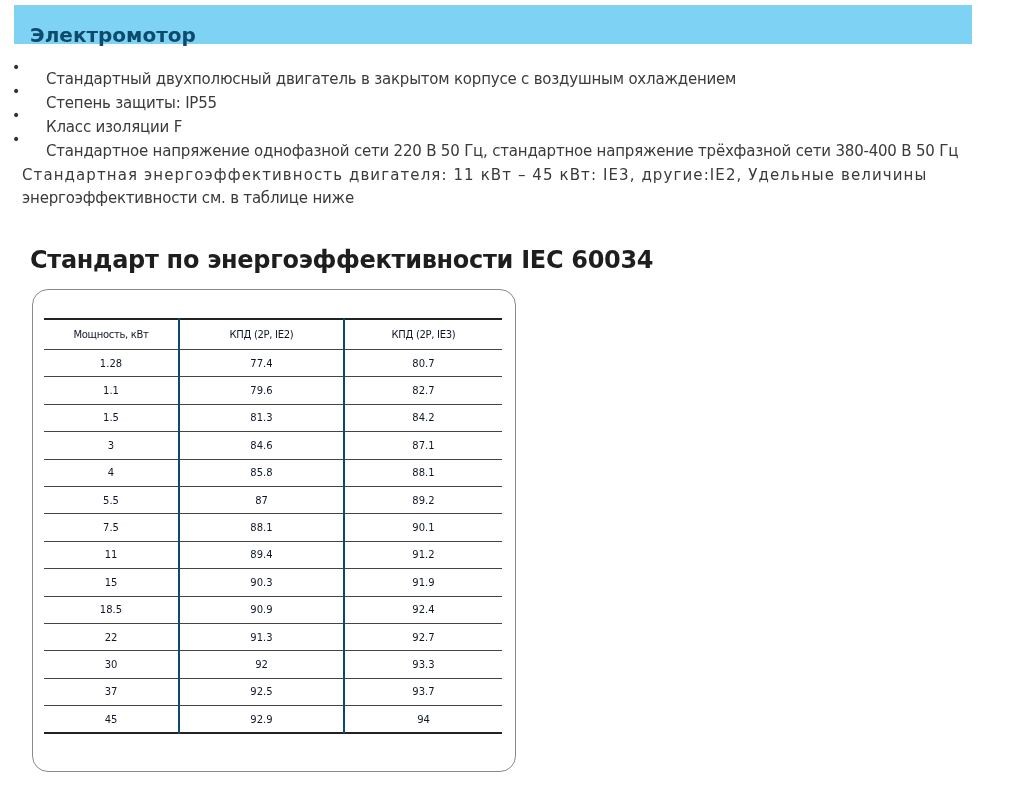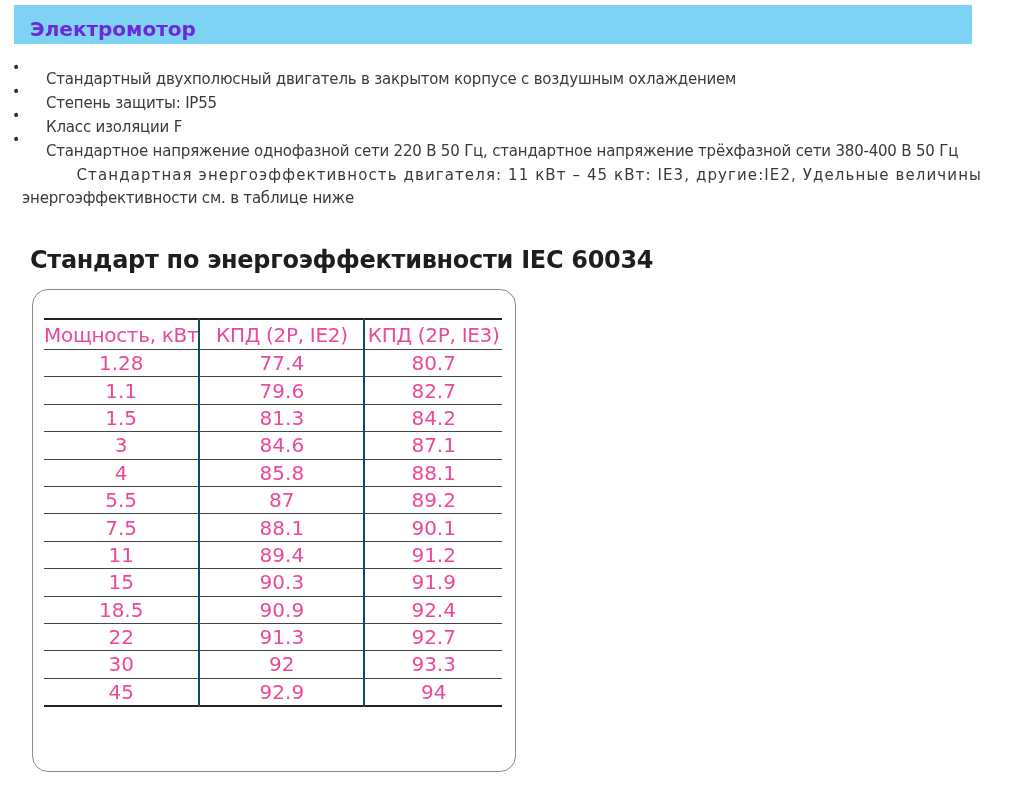--- a/index.html
+++ b/index.html
@@ -1,28 +1,28 @@
 <!DOCTYPE html>
 <html><head>
   <meta charset="utf-8">
   <style>
     html, body { margin: 0; padding: 0; background: #ffffff; }
     body { width: 1024px; height: 795px; position: relative; overflow: hidden; color: #333333; font-family: "Liberation Sans", "DejaVu Sans", sans-serif; }
     .header-band { position: absolute; left: 14px; top: 5px; width: 958px; height: 39px; background: #7ed3f4; }
-    .header-title { position: absolute; left: 16px; top: 12px; font-size: 20px; font-weight: bold; color: #6d28d9; font-family: "DejaVu Sans", sans-serif; letter-spacing: 0px; }
+    .header-title { position: absolute; left: 16px; top: 18px; font-size: 20px; font-weight: bold; color: #0c4a6e; font-family: "DejaVu Sans", sans-serif; letter-spacing: 0px; }
     .bullets { position: absolute; left: 0; top: 55px; width: 1024px; margin: 0; padding: 0; list-style: none; }
     .bullet { position: relative; height: 24px; font-size: 16px; line-height: 24px; color: #3a3a3a; font-family: "DejaVu Sans", sans-serif; }
     .bullet-dot { position: absolute; left: 12px; top: 0; font-size: 14px; color: #333; }
     .bullet-text { position: absolute; left: 46px; top: 12px; white-space: nowrap; font-size: 15px; letter-spacing: -0.2px; }
     .note { position: absolute; left: 22px; top: 164px; width: 960px; font-size: 15px; line-height: 23px; color: #3a3a3a; font-family: "DejaVu Sans", sans-serif; }
-    .note .l1 { letter-spacing: 1.1px; white-space: nowrap; display: block; text-align: right; }
+    .note .l1 { letter-spacing: 1.1px; white-space: nowrap; display: block; }
     .note .l2 { letter-spacing: -0.2px; white-space: nowrap; display: block; }
     .section-title { position: absolute; left: 30px; top: 246px; font-size: 24px; font-weight: bold; color: #1e1e1e; font-family: "DejaVu Sans", sans-serif; letter-spacing: -0.3px; white-space: nowrap; }
     .table-frame { position: absolute; left: 32px; top: 289px; width: 484px; height: 483px; border: 1.5px solid #8a8a8a; border-radius: 16px; box-sizing: border-box; background: #fff; }
-    table.eff { position: absolute; left: 44px; top: 318px; width: 458px; border-collapse: collapse; font-family: "DejaVu Sans", sans-serif; font-size: 20px; color: #ec4899; }
+    table.eff { position: absolute; left: 44px; top: 318px; width: 458px; border-collapse: collapse; font-family: "DejaVu Sans", sans-serif; font-size: 10px; color: #0f172a; }
     table.eff thead tr { border-top: 2.5px solid #222; }
     table.eff tbody tr:last-child { border-bottom: 2.5px solid #222; }
     table.eff th, table.eff td { font-weight: normal; text-align: center; height: 26.4px; padding: 0; border-bottom: 1px solid #444; white-space: nowrap; }
     table.eff th { height: 29px; letter-spacing: -0.3px; }
     table.eff th + th, table.eff td + td { border-left: 2px solid #0c4a6e; }
     table.eff .c1 { width: 134px; }
     table.eff .c2 { width: 163px; }
   </style>
 </head>
 <body>
@@ -122,18 +122,23 @@
         <td>22</td>
         <td>91.3</td>
         <td>92.7</td>
       </tr>
     <tr>
         <td>30</td>
         <td>92</td>
         <td>93.3</td>
       </tr>
     <tr>
+        <td>37</td>
+        <td>92.5</td>
+        <td>93.7</td>
+      </tr>
+    <tr>
         <td>45</td>
         <td>92.9</td>
         <td>94</td>
       </tr>
   </tbody>
 </table>
 
 </body></html>

